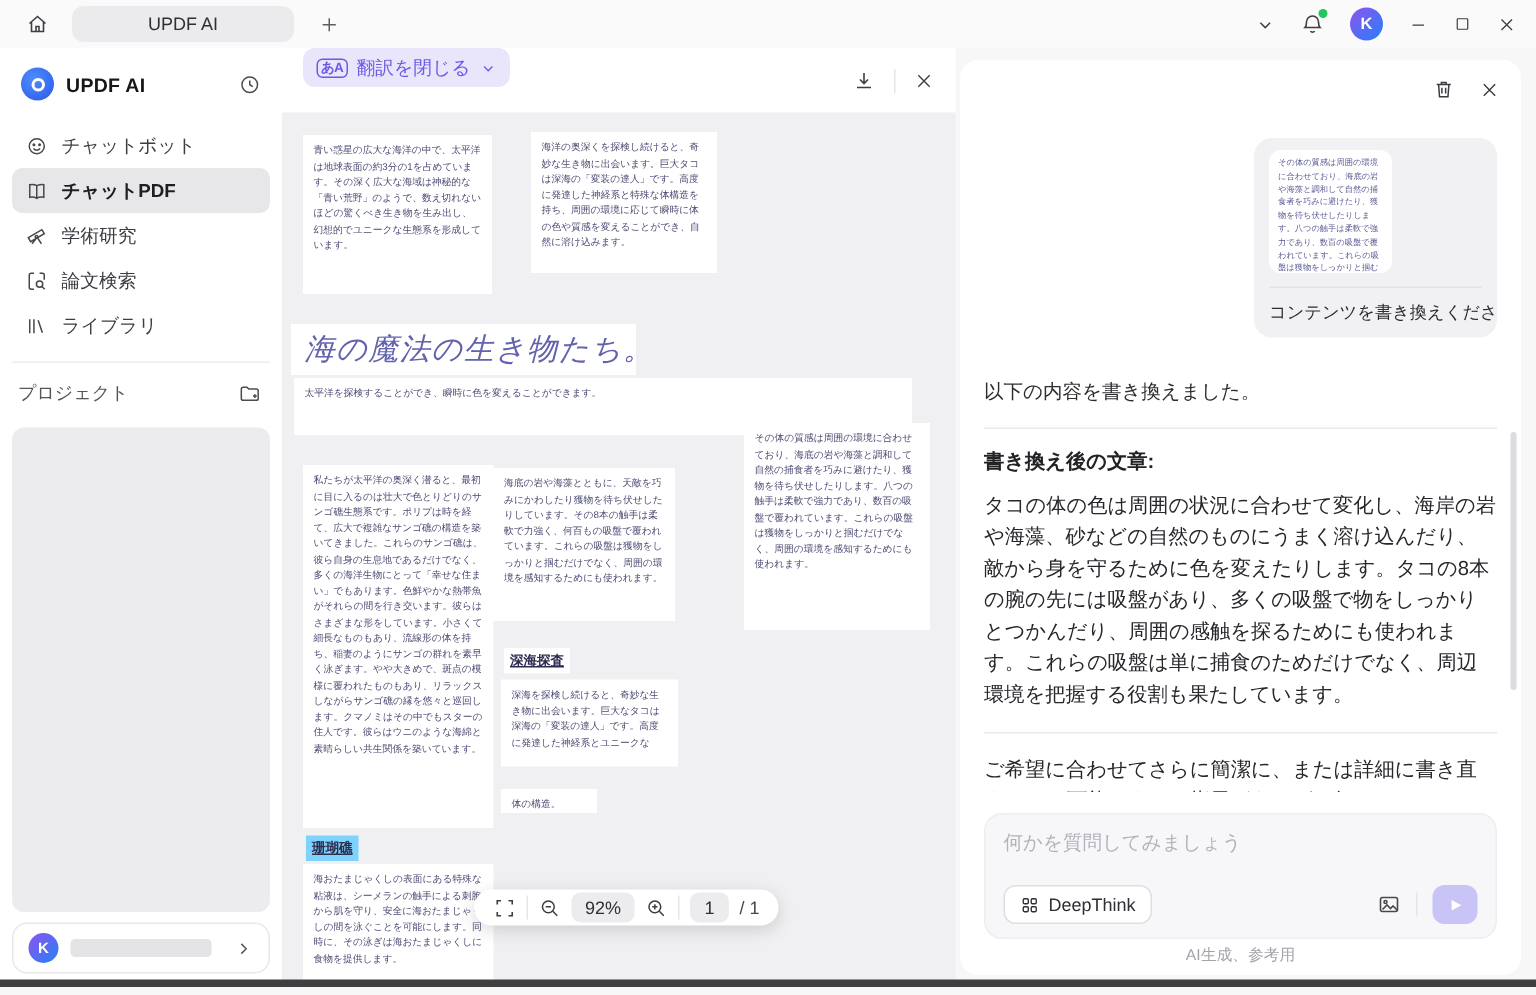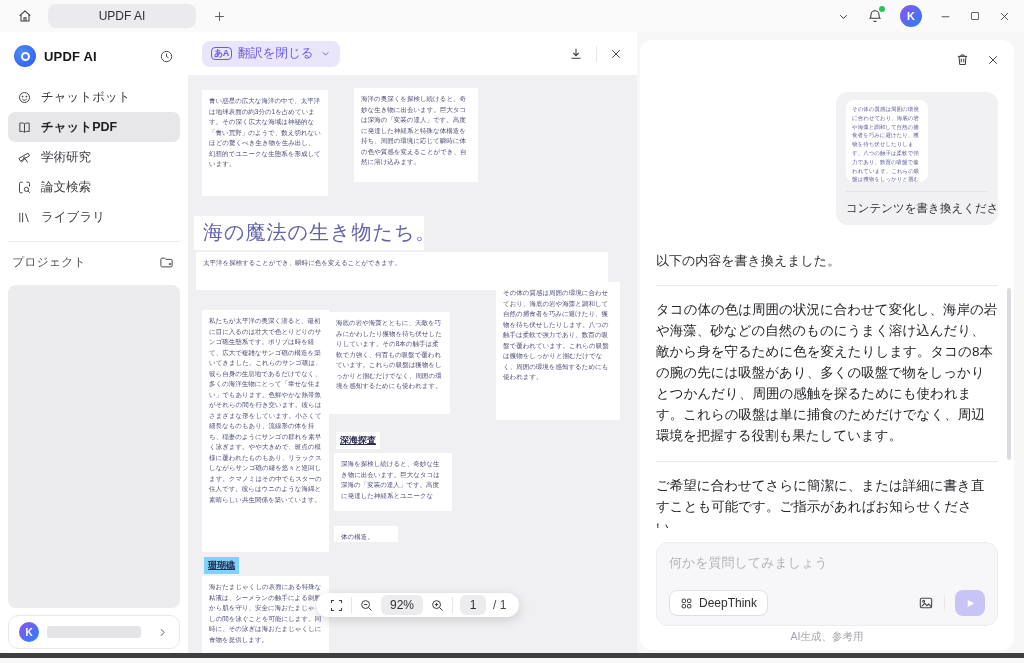--- a/index.html
+++ b/index.html
@@ -38,29 +38,29 @@
   .projects-row { display:flex; align-items:center; padding:12px 14px 0 12px; font-size:12px; color:#55555c; }
   .folder-btn { margin-left:auto; color:#4c4c52; }
   .projects-empty { position:absolute; left:8px; right:8px; top:253px; bottom:50px; background:#ececee; border-radius:8px; }
   .user-card { position:absolute; left:8px; right:8px; bottom:9px; height:34px; background:#fff; border:1px solid #e8e8ea; border-radius:10px; display:flex; align-items:center; padding:0 10px; }
   .user-card .avatar { width:20px; height:20px; font-size:10px; }
   .user-name-bar { width:94px; height:12px; border-radius:3px; background:#e4e4e6; margin-left:8px; }
   .user-chevron { margin-left:auto; color:#55555b; }
 
   
   .viewer { position:absolute; left:188px; top:0; bottom:0; width:449px; }
-  .viewer-toolbar { height:44px; background:#fff; border-bottom:1px solid #f0f0f2; display:flex; align-items:center; padding:0 14px; }
+  .viewer-toolbar { height:44px; background:#fff; border-bottom:1px solid #f0f0f2; display:flex; padding:0 14px; }
   .translate-btn { display:flex; align-items:center; gap:6px; height:26px; padding:0 9px; background:#e9e5fb; border-radius:8px; color:#6a5be6; font-size:12.5px; }
   .t-badge { font-size:9px; font-weight:bold; letter-spacing:-.5px; border:1px solid currentColor; border-radius:4px; padding:1px 2px; line-height:1; }
   .vt-right { margin-left:auto; display:flex; align-items:center; gap:12px; color:#3d3d43; }
   .vdiv { width:1px; height:16px; background:#e6e6e8; }
   .canvas { position:absolute; left:0; right:0; top:44px; bottom:0; background:#f0f0f2; overflow:hidden; }
   .block { position:absolute; background:#fff; color:#4b4b74; font-size:6.5px; line-height:1.62; padding:6px 7px; overflow:hidden; }
   .doc-title-block { position:absolute; background:#fff; padding:3px 9px; }
-  .doc-title { font-family:"DejaVu Serif",serif; font-size:20px; color:#6262ad; letter-spacing:1px; white-space:nowrap; }
+  .doc-title { font-family:"DejaVu Serif",serif; font-style:italic; font-size:20px; color:#6262ad; letter-spacing:1px; white-space:nowrap; }
   .mini-h { position:absolute; font-size:9px; font-weight:bold; color:#2d2d52; padding:2px 4px; text-decoration:underline; background:#fff; }
   .mini-h.hl { background:#7dd3fc; }
 
   .zoombar { position:absolute; left:128px; top:517px; height:24px; background:#fff; border-radius:20px; box-shadow:0 3px 12px rgba(0,0,0,.15); display:flex; align-items:center; gap:7px; padding:0 13px; color:#3c3c42; }
   .zpill { background:#ececef; border-radius:6px; font-size:12px; color:#2e2e33; padding:3px 9px; }
   .zpage { background:#ececef; border-radius:6px; font-size:12px; color:#2e2e33; padding:3px 0; width:26px; text-align:center; }
   .ztext { font-size:12px; color:#46464c; }
 
   
   .chatcard { position:absolute; left:640px; right:10px; top:8px; bottom:8px; background:#fff; border-radius:12px; }
@@ -309,20 +309,21 @@
 
       <div class="chat-body">
         <div class="user-msg">
           <div class="quote-card">その体の質感は周囲の環境に合わせており、海底の岩や海藻と調和して自然の捕食者を巧みに避けたり、獲物を待ち伏せしたりします。八つの触手は柔軟で強力であり、数百の吸盤で覆われています。これらの吸盤は獲物をしっかりと掴むだけでなく、周囲の環境を感知するためにも使われます。</div>
           <hr>
           <div class="user-msg-label">コンテンツを書き換えください</div>
         </div>
 
         <div class="ai-intro">以下の内容を書き換えました。</div>
         <hr class="c-div">
+        <div class="rw-heading">書き換え後の文章:</div>
         <div class="para">タコの体の色は周囲の状況に合わせて変化し、海岸の岩や海藻、砂などの自然のものにうまく溶け込んだり、敵から身を守るために色を変えたりします。タコの8本の腕の先には吸盤があり、多くの吸盤で物をしっかりとつかんだり、周囲の感触を探るためにも使われます。これらの吸盤は単に捕食のためだけでなく、周辺環境を把握する役割も果たしています。</div>
         <hr class="c-div">
         <div class="para">ご希望に合わせてさらに簡潔に、または詳細に書き直すことも可能です。ご指示があればお知らせください。</div>
 
       </div>
 
       <div class="input-card">
         <input class="q-input" type="text" placeholder="何かを質問してみましょう" style="">
         <div class="input-bottom">
           <div class="deepthink">

